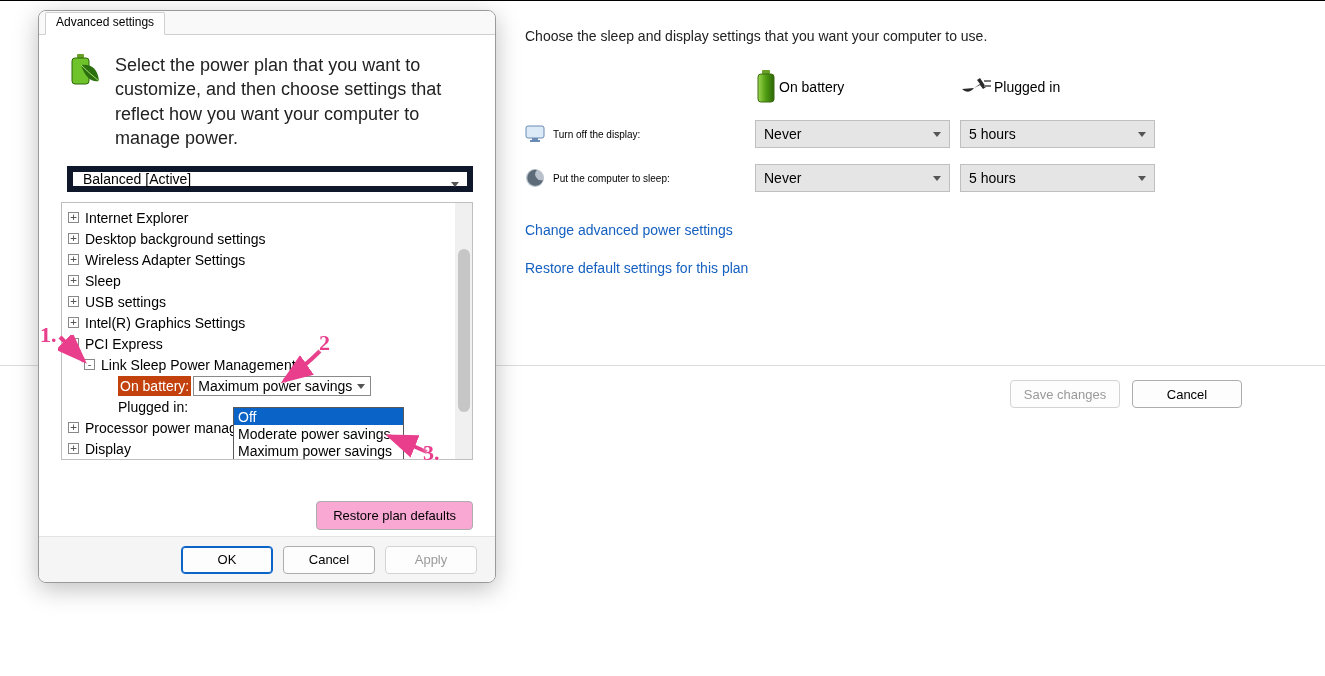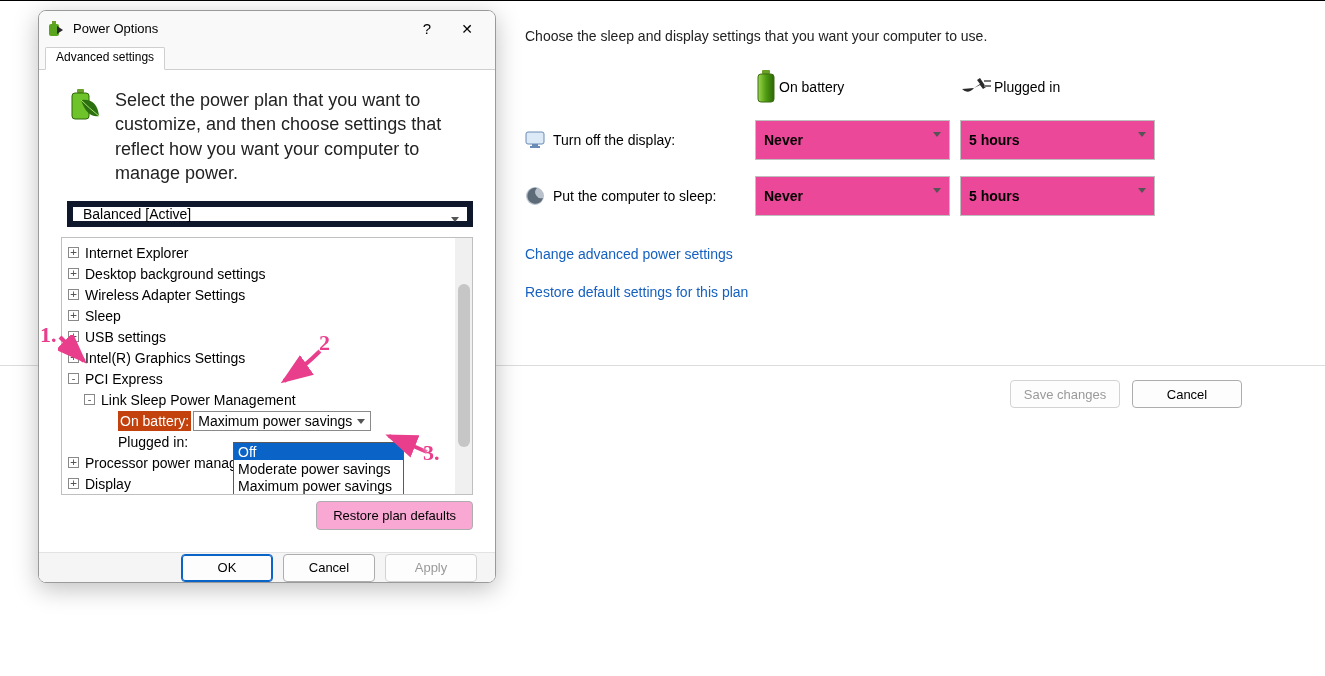--- a/index.html
+++ b/index.html
@@ -11,23 +11,23 @@
 
     
     .settings-panel { position: absolute; left: 525px; top: 28px; width: 760px; }
     .settings-heading { font-size: 20px; color: #2156a5; font-weight: 400; margin-bottom: 10px; }
     .settings-subtext { font-size: 14px; color: #222; margin-bottom: 26px; }
 
     .settings-grid { display: grid; grid-template-columns: 220px 195px 195px; column-gap: 10px; row-gap: 16px; align-items: center; }
     .col-header { display: flex; align-items: center; gap: 2px; justify-content: flex-start; }
     .col-header span { font-size: 14px; }
 
-    .row-label { display: flex; align-items: center; gap: 8px; font-size: 14px; }
-
-    .dropdown { position: relative; border: 1px solid #bfbfbf; height: 40px; display: flex; align-items: center; padding: 0 8px; background: #ec4899; font-size: 14px; cursor: pointer; font-weight: bold; }
+    .row-label { display: flex; align-items: center; gap: 8px; font-size: 10px; }
+
+    .dropdown { position: relative; border: 1px solid #bfbfbf; height: 28px; display: flex; align-items: center; padding: 0 8px; background: #e5e5e5; font-size: 14px; cursor: pointer; }
     .dropdown::after { content: ""; position: absolute; right: 8px; top: 11px; border-left: 4px solid transparent; border-right: 4px solid transparent; border-top: 5px solid #555; }
 
     .settings-links { margin-top: 30px; }
     .settings-links a { display: block; color: #1560c0; text-decoration: none; font-size: 14px; margin-bottom: 22px; cursor: pointer; }
 
     
     .bottom-right { position: absolute; left: 1010px; top: 380px; display: flex; gap: 12px; }
     .win-button { min-width: 110px; height: 28px; border: 1px solid #adadad; background: #fdfdfd; border-radius: 4px; font-size: 13px; cursor: pointer; }
     .win-button.disabled { color: #9a9a9a; border-color: #d3d3d3; cursor: default; }
 
@@ -69,21 +69,21 @@
     .onbatt-select::after { content: ""; position: absolute; right: 5px; top: 7px; border-left: 4px solid transparent; border-right: 4px solid transparent; border-top: 5px solid #555; }
 
     .plugged-row { display:flex; align-items:center; height:21px; padding-left:54px; }
 
     .dropdown-open { position: absolute; left: 171px; top: 204px; width: 171px; border: 1px solid #5a5a5a; background: #fff; z-index: 50; font-size: 14px; line-height: 16px; }
     .dropdown-option { padding: 0 4px; cursor: pointer; height: 17px; display:flex; align-items:center;}
     .dropdown-option.selected { background: #0a63c7; color: #fff; }
 
     .restore-defaults { position: absolute; right: 22px; top: 490px; height: 29px; padding: 0 16px; border: 1px solid #adadad; border-radius: 4px; background: #f9a8d4; font-size: 13px; cursor: pointer; }
 
-    .dialog-footer { position: absolute; left: 0; right: 0; bottom: 0; height: 30px; display: flex; align-items: center; justify-content: flex-end; gap: 10px; padding-right: 18px; background: #f5f5f5; border-top: 1px solid #e3e3e3; }
+    .dialog-footer { position: absolute; left: 0; right: 0; bottom: 0; height: 46px; display: flex; align-items: center; justify-content: flex-end; gap: 10px; padding-right: 18px; background: #f5f5f5; border-top: 1px solid #e3e3e3; }
     .dialog-footer .win-button { min-width: 92px; }
     .btn-ok { border: 1px solid #0a63c7 !important; box-shadow: inset 0 0 0 1px #0a63c7; }
 
     
     .anno-num { position: absolute; z-index: 60; font-family: "Comic Sans MS", cursive; font-size: 22px; font-weight: 700; color: #e83e8c; text-shadow: 0 0 4px #fff, 0 0 2px #fff; }
     .arrow { position: absolute; z-index: 55; }
 
     
     .battery-svg { width: 22px; height: 34px; }
     .plug-svg { width: 32px; height: 20px; }
@@ -160,33 +160,20 @@
     <a>Restore default settings for this plan</a>
   </div>
 </div>
 
 <div class="bottom-right">
   <button class="win-button disabled">Save changes</button>
   <button class="win-button">Cancel</button>
 </div>
 
 <div class="dialog">
-  <div class="titlebar">
-    <span class="titlebar-icon">
-      <svg width="18" height="18" viewBox="0 0 18 18">
-          <rect x="5" y="1" width="4" height="3" fill="#6aa028"></rect>
-          <rect x="2" y="4" width="10" height="12" rx="2" fill="#5aa51e"></rect>
-          <path d="M10 6 L16 10 L10 14" fill="#2a2a2a"></path>
-        </svg>
-    </span>
-    <span class="titlebar-text">Power Options</span>
-    <span class="titlebar-spacer"></span>
-    <span class="titlebar-help">?</span>
-    <span class="titlebar-close">✕</span>
-  </div>
 
   <div class="tab-strip">
     <div class="tab">Advanced settings</div>
   </div>
 
   <div class="dialog-body">
     <div class="intro-row">
       <svg class="leaf-svg intro-icon" viewBox="0 0 36 36">
         <rect x="10" y="1" width="7" height="4" rx="1" fill="#6aa028"></rect>
         <rect x="5" y="5" width="17" height="26" rx="3" fill="#6ec22a" stroke="#2d6706"></rect>

